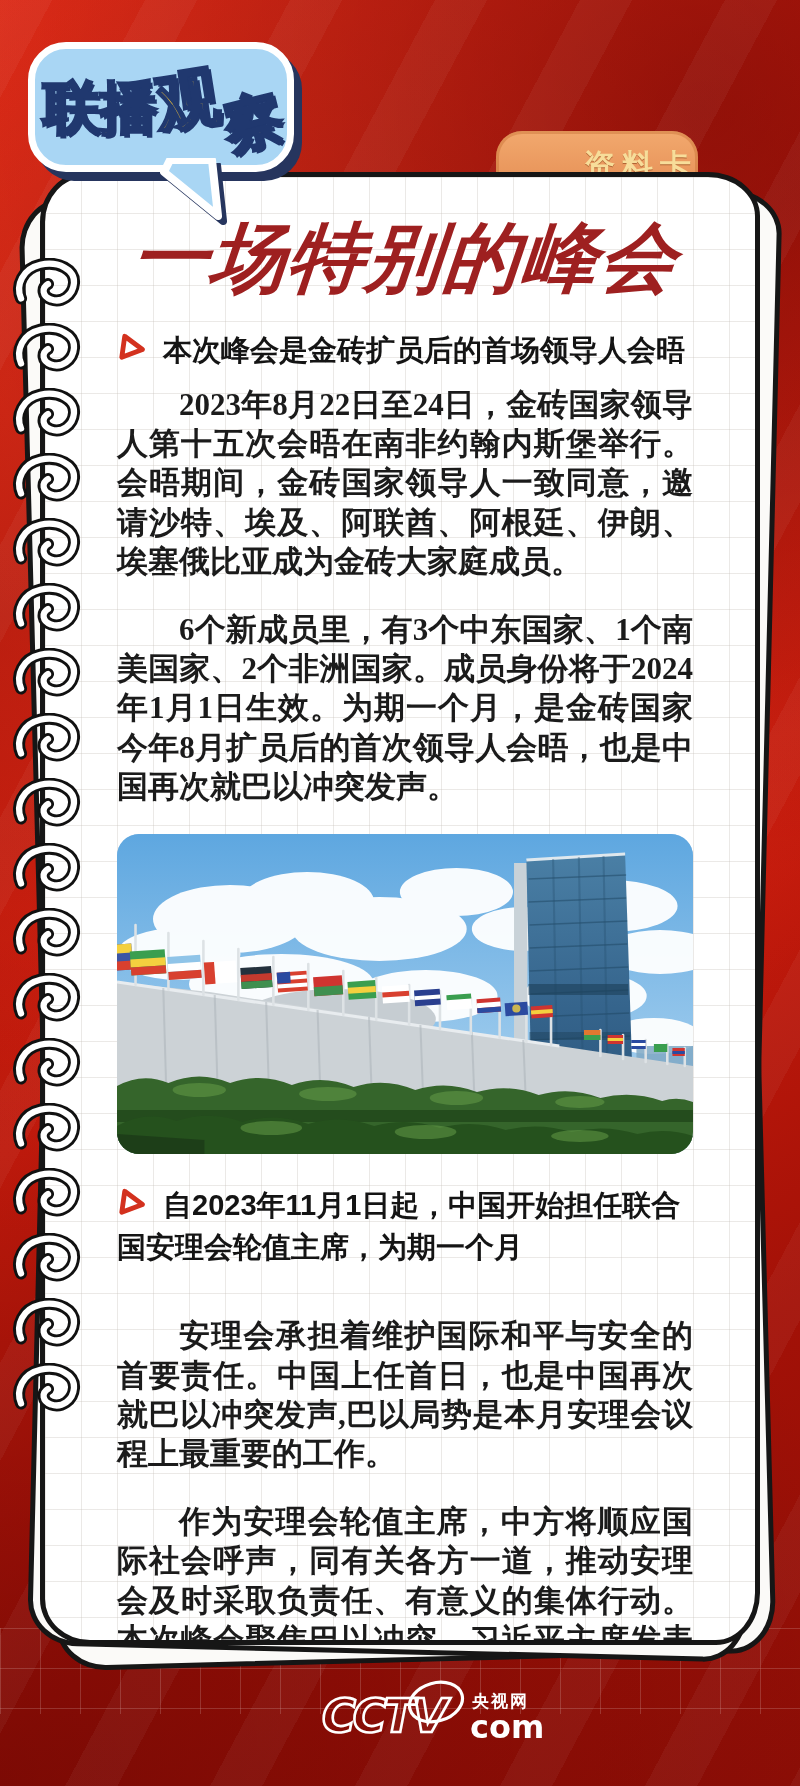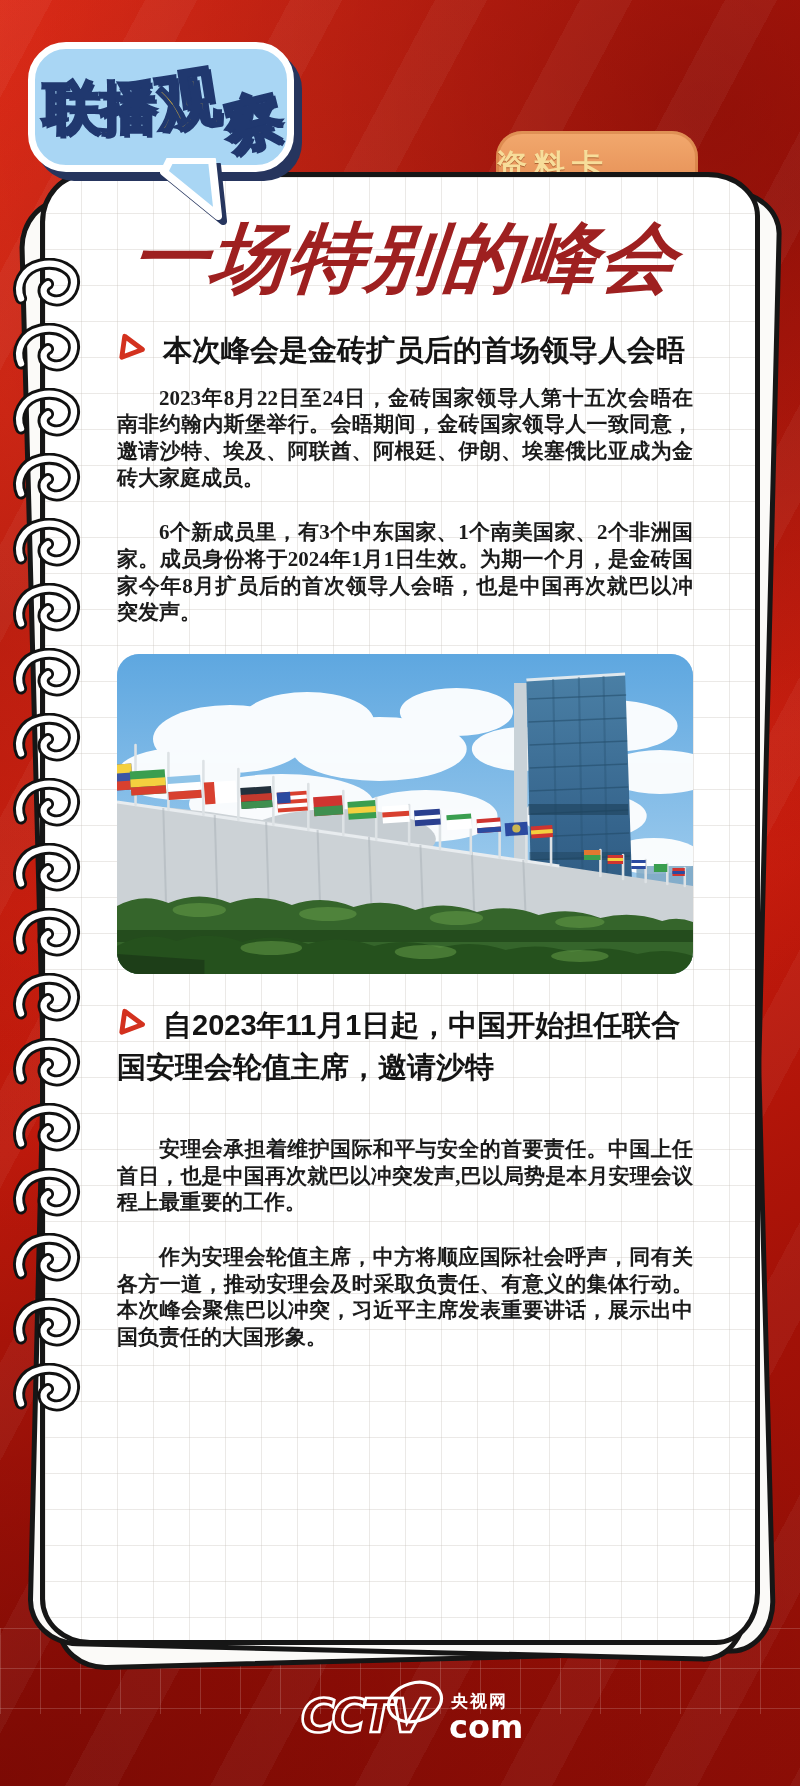--- a/index.html
+++ b/index.html
@@ -27,21 +27,21 @@
     text-shadow:3px 3px 0 #20386f;line-height:1;}
   .c1,.c2{font-size:57px;}
   .c3{font-size:63px;transform:rotate(-9deg) translateY(-8px);}
   .c4{font-size:59px;transform:rotate(-14deg) translateY(16px);}
   .tail{position:absolute;left:128px;top:116px;filter:drop-shadow(5px 5px 0 #26355e);}
 
   
   .tab{position:absolute;left:496px;top:131px;width:202px;height:86px;z-index:2;
     background:linear-gradient(180deg,#f2a96e 0%,#e8945a 55%,#dd8548 100%);
     border-radius:26px 26px 0 0;box-shadow:inset 0 0 0 3px rgba(190,100,40,.35);}
-  .tab span{display:block;text-align:left;margin-top:14px;font-size:31px;font-weight:700;
+  .tab span{display:block;text-align:right;margin-top:14px;font-size:31px;font-weight:700;
     letter-spacing:7px;color:#f7dd9a;font-family:"Liberation Serif","DejaVu Serif",serif;
     text-shadow:0 1px 0 rgba(120,50,10,.5);}
 
   
   .sheet{position:absolute;left:40px;top:172px;width:720px;height:1473px;background:#fbfaf8;
     border:5px solid #161616;border-radius:46px 52px 44px 50px/50px 44px 52px 46px;box-sizing:border-box;}
   .sheet-b1{z-index:1;transform:rotate(1.4deg) translate(5px,9px);}
   .sheet-b2{z-index:1;transform:rotate(-1.5deg) translate(-3px,17px);}
   .card{position:absolute;left:40px;top:172px;width:720px;height:1473px;z-index:3;box-sizing:border-box;
     background-color:#fff;
@@ -50,35 +50,35 @@
     background-size:36px 36px;
     border:5px solid #161616;border-radius:46px 52px 44px 50px/50px 44px 52px 46px;
     padding:30px 62px 30px 72px;overflow:hidden;}
   .card h1{margin:6px 0 26px;text-align:center;font-size:76px;line-height:1.18;color:#9e2020;
     font-weight:800;font-style:italic;letter-spacing:2px;transform:skewX(-5deg);
     font-family:"DejaVu Serif","Liberation Serif",serif;}
   .bullet{font-size:29px;font-weight:800;color:#141414;line-height:1.45;margin:0 0 14px;
     font-family:"Liberation Sans","DejaVu Sans",sans-serif;}
   .bullet .bicon{display:inline-block;vertical-align:-3px;margin-right:16px;}
   .bullet-2{margin-bottom:48px;}
-  .card p{margin:0 0 28px;font-size:21px;line-height:1.27;color:#1b1b1b;text-align:justify;
+  .card p{margin:0 0 28px;font-size:31px;line-height:1.27;color:#1b1b1b;text-align:justify;
     text-indent:2em;font-family:"Liberation Serif","DejaVu Serif",serif;font-weight:600;}
   .card p.pl{margin-bottom:0;}
 
   
   .photo{width:100%;height:320px;border-radius:22px;overflow:hidden;margin:12px 0 30px;
     background:#9cc6e8;}
   .photo svg{display:block;width:100%;height:100%;}
 
   
   .rings{position:absolute;left:13px;top:258px;z-index:6;display:flex;flex-direction:column;gap:13px;}
   .ring{width:70px;height:52px;display:block;}
 
   
-  .footer-logo{position:absolute;left:299px;top:1680px;z-index:2;}
+  .footer-logo{position:absolute;left:320px;top:1680px;z-index:2;}
 </style>
 </head>
 <body>
 
 <div class="bg-streaks"></div>
 <div class="grid-strip"></div>
 
 <div class="logo">
   <div class="bubble">
     <span class="ch c1">联</span>
@@ -265,21 +265,21 @@
           <ellipse cx="450" cy="302" rx="28" ry="6"></ellipse>
         </g>
         <polygon points="0,300 85,306 85,320 0,320" fill="#1c3a18" opacity="0.8"></polygon>
       </g>
     </svg>
   </div>
 
   <div class="bullet bullet-2">
     <svg class="bicon" width="30" height="30" viewBox="0 0 34 34">
       <polygon points="7,5 29,17 7,29" fill="#ffffff" stroke="#d3311e" stroke-width="5.5" stroke-linejoin="round" transform="rotate(8 17 17)"></polygon>
-    </svg><span>自2023年11月1日起，中国开始担任联合国安理会轮值主席，邀请沙特</span>
+    </svg><span>自2023年11月1日起，中国开始担任联合国安理会轮值主席，为期一个月</span>
   </div>
 
   <p>安理会承担着维护国际和平与安全的首要责任。中国上任首日，也是中国再次就巴以冲突发声,巴以局势是本月安理会议程上最重要的工作。</p>
   <p class="pl">作为安理会轮值主席，中方将顺应国际社会呼声，同有关各方一道，推动安理会及时采取负责任、有意义的集体行动。本次峰会聚焦巴以冲突，习近平主席发表重要讲话，展示出中国负责任的大国形象。</p>
 </div>
 
 <div class="rings">
     <svg class="ring" viewBox="0 0 70 54">
       <path d="M7 42 C1 28 9 11 27 7 C46 3 63 12 62 26 C61 39 49 47 38 43 C29 40 28 31 35 27" fill="none" stroke="#111111" stroke-width="12.5" stroke-linecap="round"></path>
       <path d="M7 42 C1 28 9 11 27 7 C46 3 63 12 62 26 C61 39 49 47 38 43 C29 40 28 31 35 27" fill="none" stroke="#ffffff" stroke-width="6.5" stroke-linecap="round"></path>

